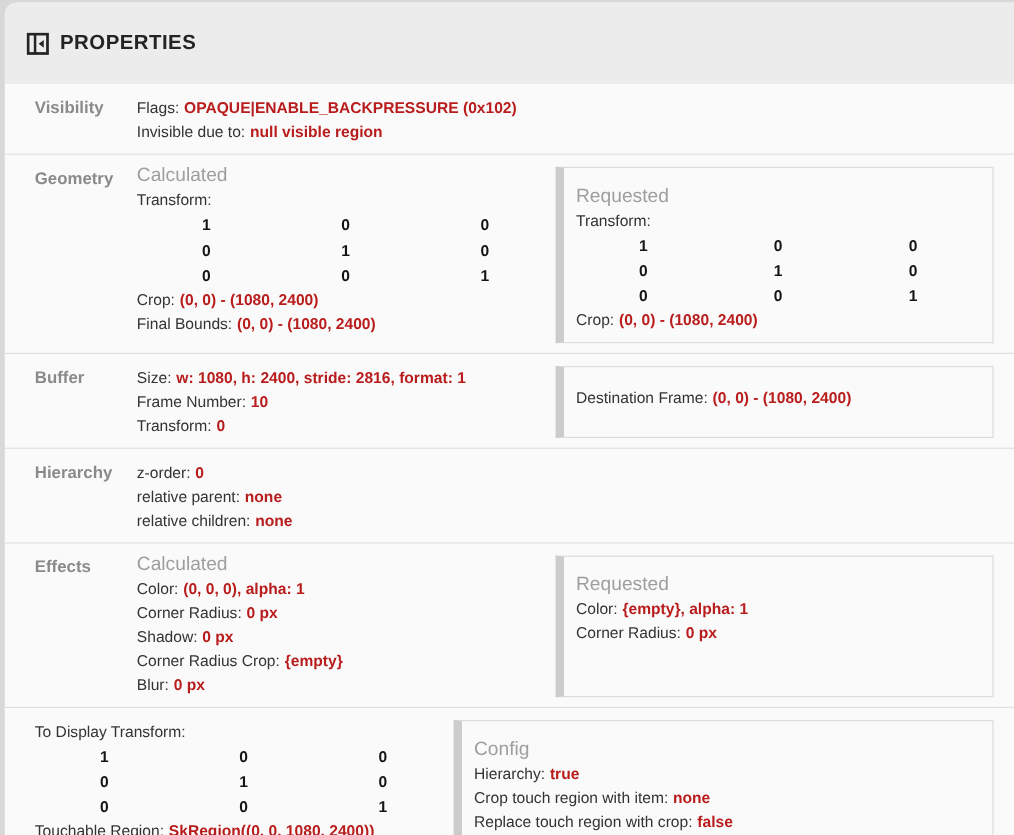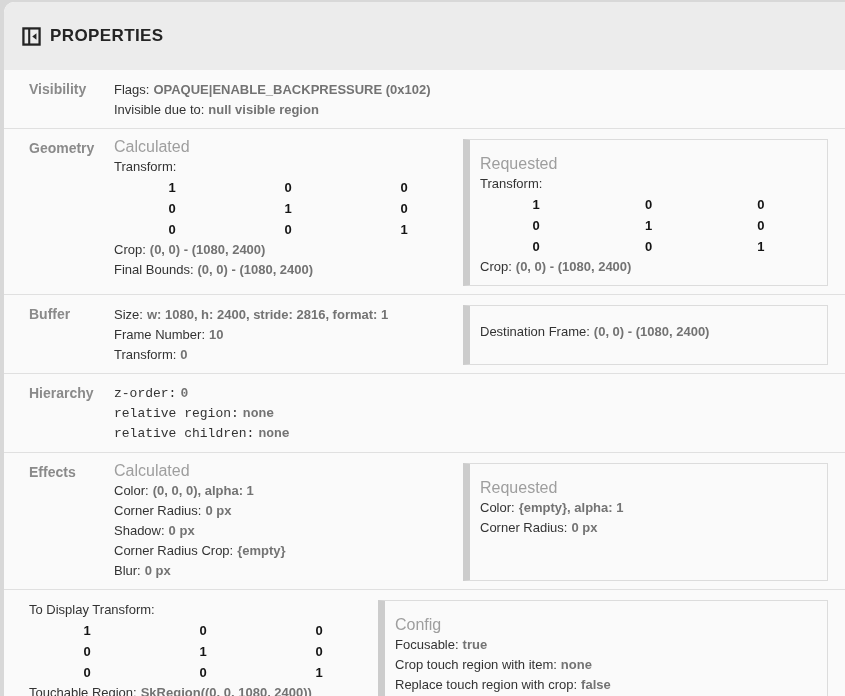--- a/index.html
+++ b/index.html
@@ -40,21 +40,21 @@
     flex:none;width:85px;
     font-size:14px;color:#8a8a8a;
     padding-top:1px;
     font-weight:bold;
   }
   .sec-content{flex:1;display:flex;}
   .col-left{flex:none;width:349px;}
   .col-right{flex:1;display:flex;}
   .row{line-height:20px;white-space:nowrap;}
   .lbl{color:#333;}
-  .val{font-weight:700;color:#737373;margin-left:4px;}
+  .val{font-weight:700;color:#b91c1c;margin-left:4px;}
   .tag{
     font-size:16px;color:#9e9e9e;line-height:16px;margin-bottom:2px;
   }
   .matrix{
     display:grid;grid-template-columns:repeat(3,116px);
   }
   .mcell{
     text-align:center;line-height:21px;font-weight:700;color:#141414;
   }
   .box{
@@ -168,26 +168,26 @@
             <span class="lbl">Destination Frame:</span><span class="val">(0, 0) - (1080, 2400)</span>
           </div>
         </div>
       </div>
     </div>
   </div>
 
   <div class="section">
     <div class="sec-label">Hierarchy</div>
     <div class="sec-content">
-      <div class="col-left" style="width:auto;flex:1;font-family:Liberation Mono, monospace;">
+      <div class="col-left" style="width:auto;flex:1;">
         <div class="row">
           <span class="lbl">z-order:</span><span class="val">0</span>
         </div>
         <div class="row">
-          <span class="lbl">relative region:</span><span class="val">none</span>
+          <span class="lbl">relative parent:</span><span class="val">none</span>
         </div>
         <div class="row">
           <span class="lbl">relative children:</span><span class="val">none</span>
         </div>
       </div>
     </div>
   </div>
 
   <div class="section">
     <div class="sec-label">Effects</div>
@@ -242,21 +242,21 @@
           <span class="mcell">1</span>
         </div>
         <div class="row">
           <span class="lbl">Touchable Region:</span><span class="val">SkRegion((0, 0, 1080, 2400))</span>
         </div>
       </div>
       <div class="col-right">
         <div class="box">
           <div class="tag">Config</div>
           <div class="row">
-            <span class="lbl">Focusable:</span><span class="val">true</span>
+            <span class="lbl">Hierarchy:</span><span class="val">true</span>
           </div>
           <div class="row">
             <span class="lbl">Crop touch region with item:</span><span class="val">none</span>
           </div>
           <div class="row">
             <span class="lbl">Replace touch region with crop:</span><span class="val">false</span>
           </div>
           <div class="row">
             <span class="lbl">Input Config:</span><span class="val">DEFAULT</span>
           </div>

